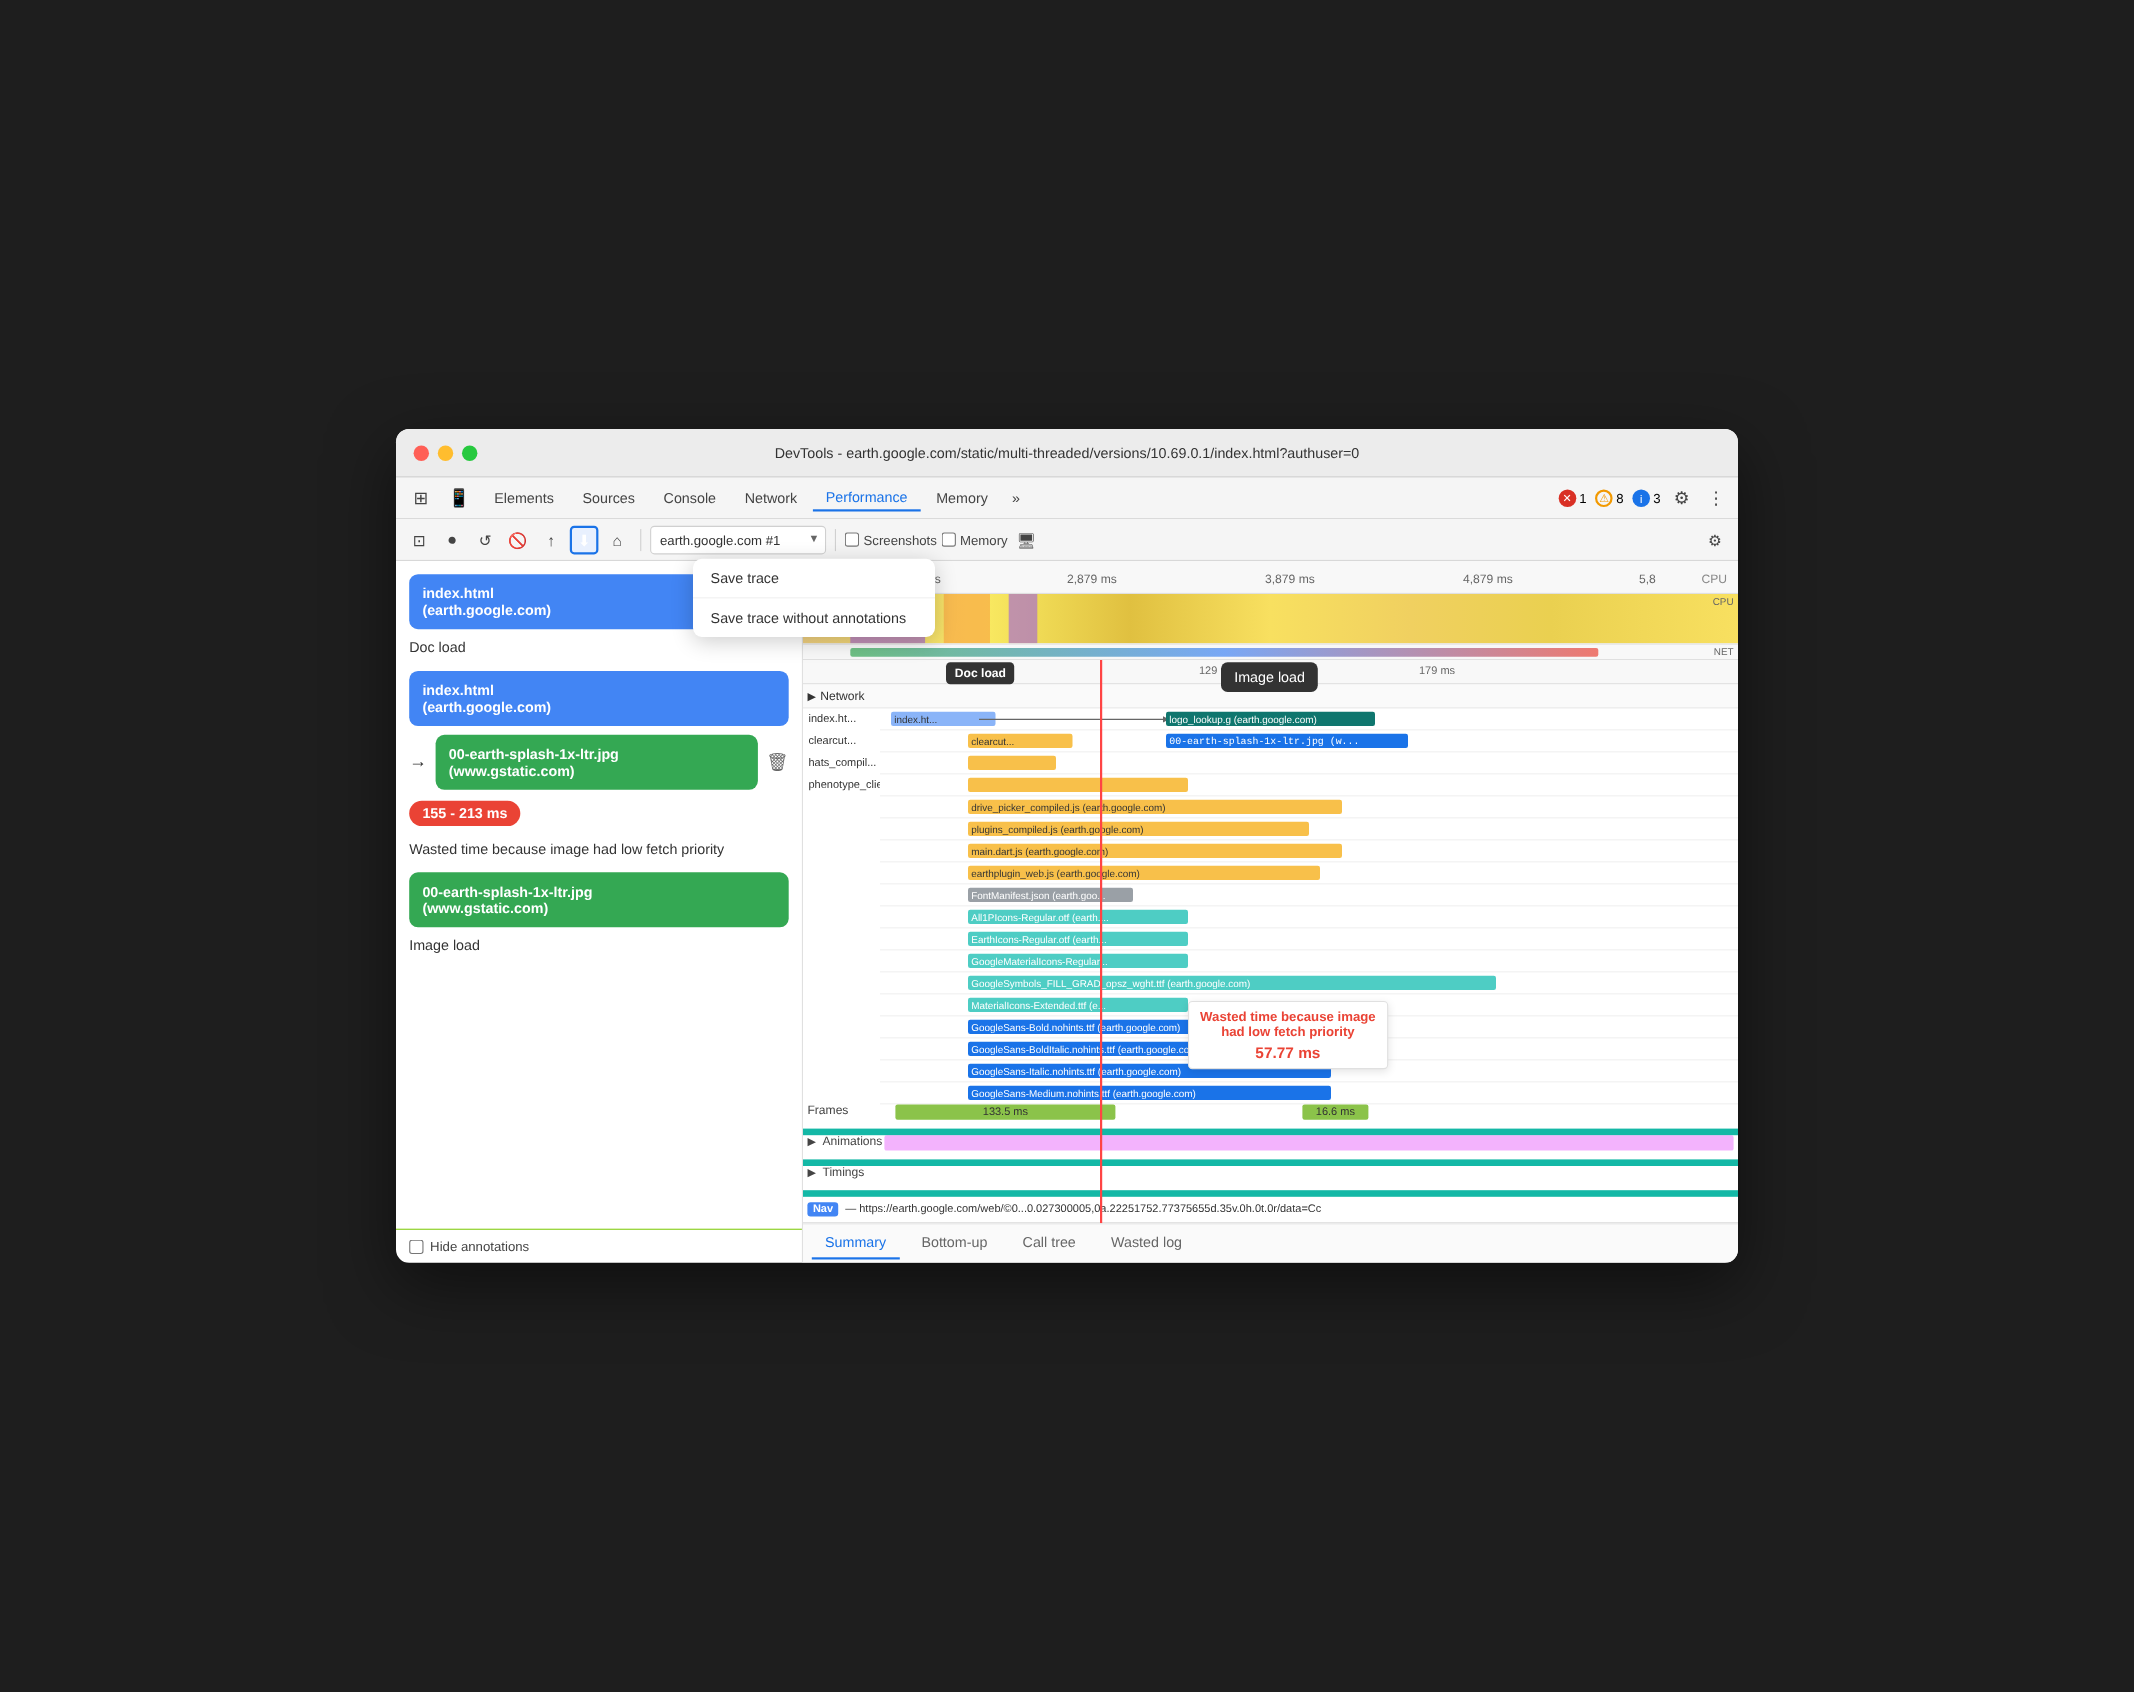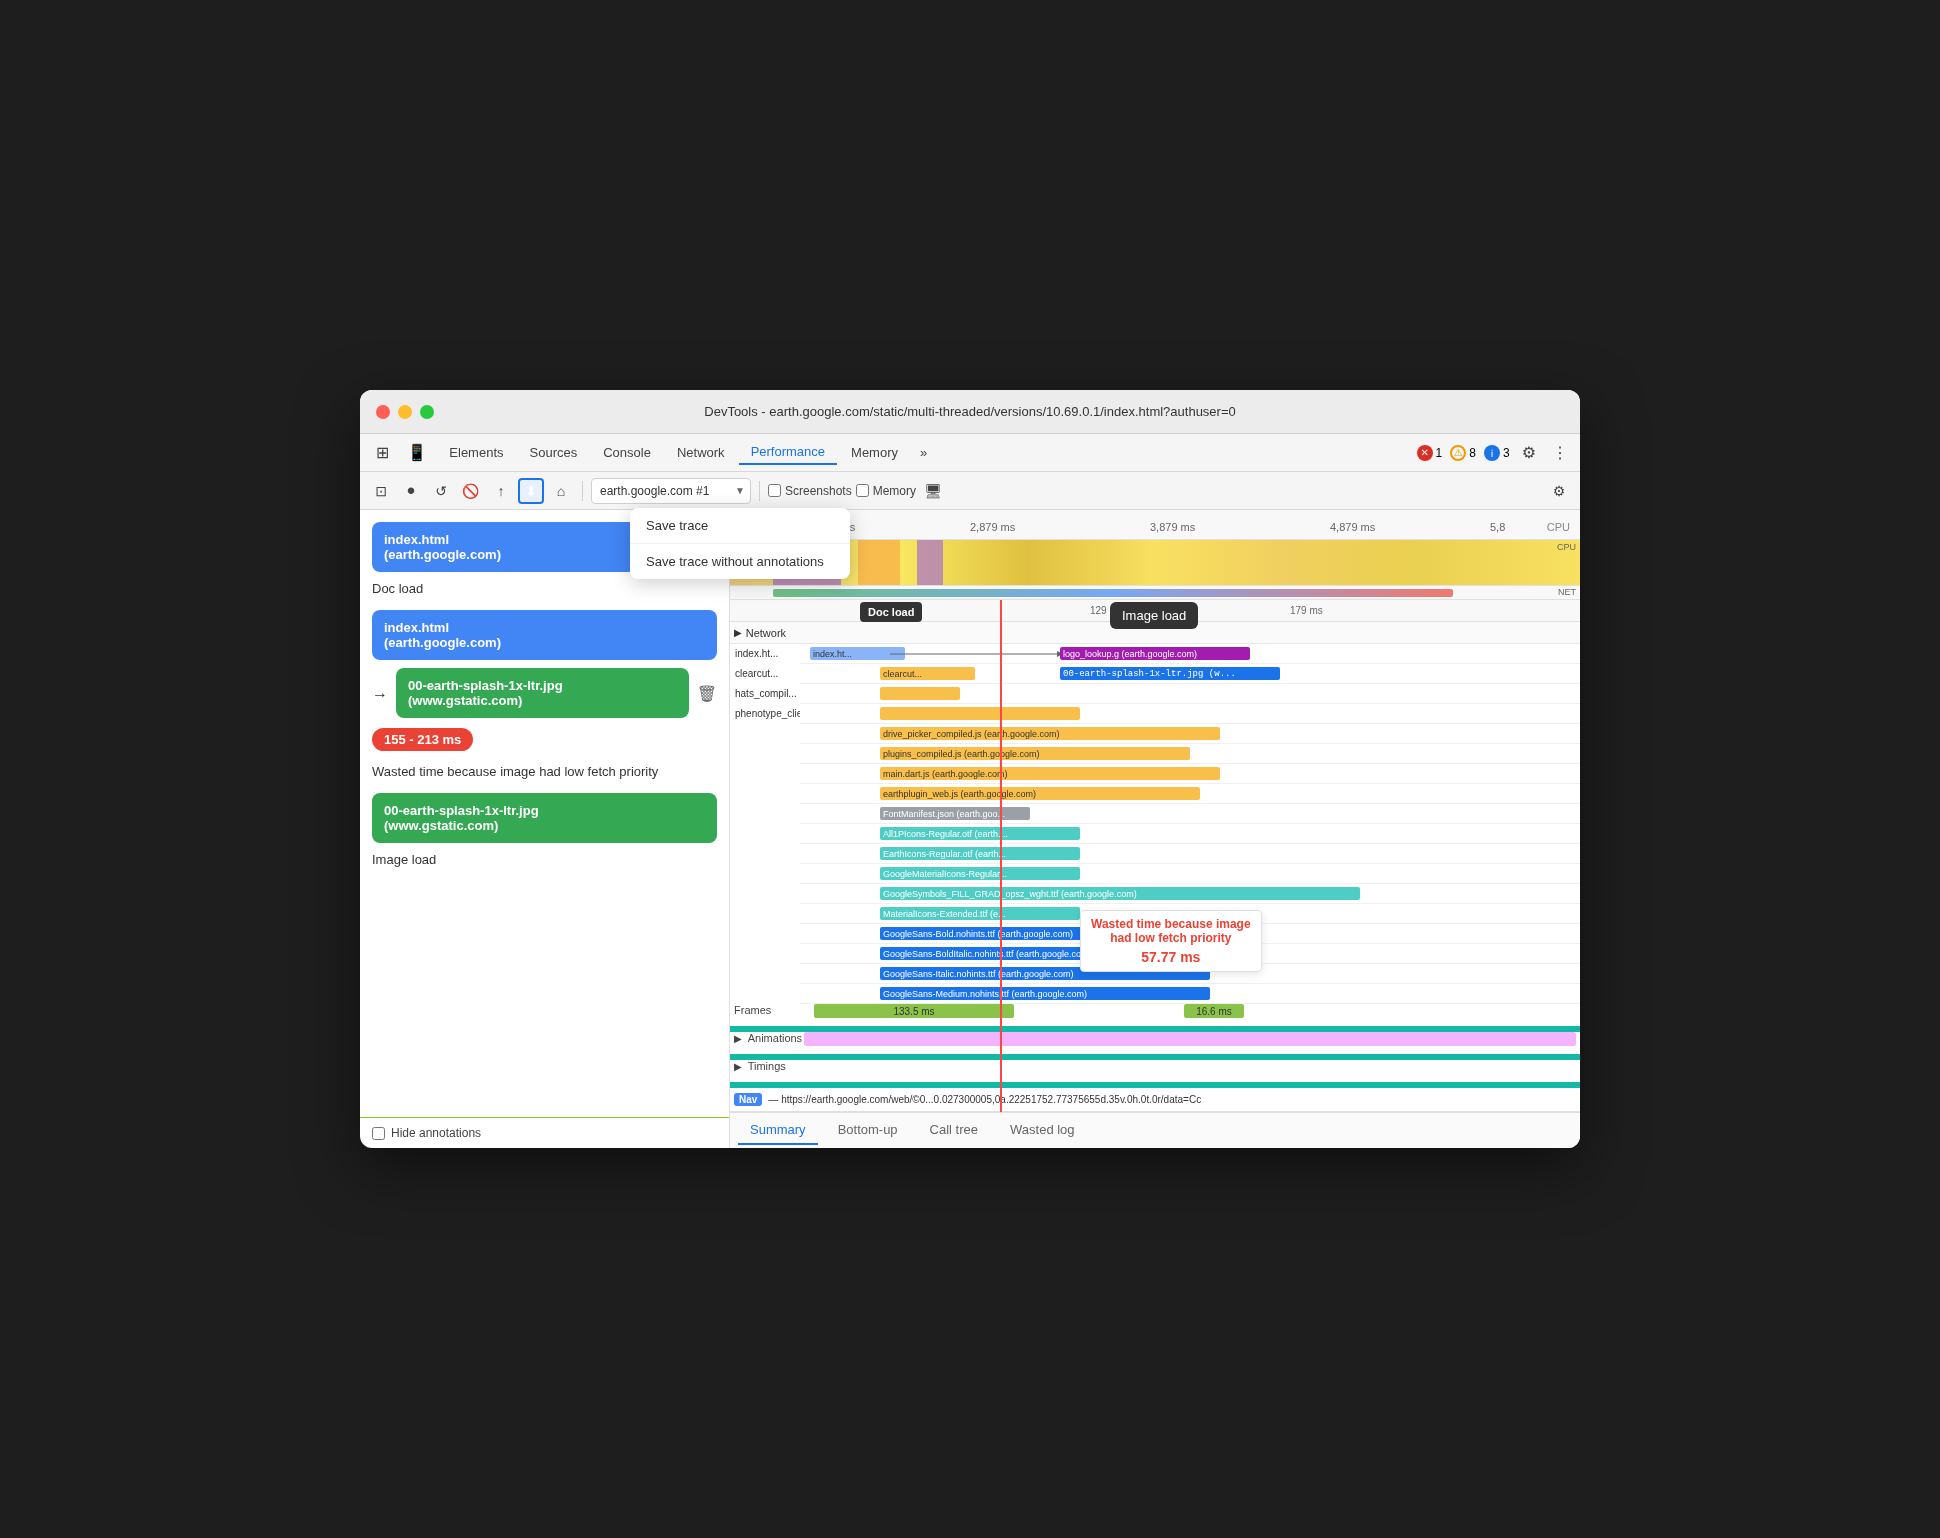--- a/index.html
+++ b/index.html
@@ -639,21 +639,21 @@
             </div>
 
             <svg style="position:absolute; left:90px; top:2px; width:200px; height:16px; overflow:visible;">
               <defs>
                   <marker id="arr" markerWidth="6" markerHeight="6" refX="3" refY="3" orient="auto">
                     <path d="M0,0 L6,3 L0,6 Z" fill="#666"></path>
                   </marker>
                 </defs>
               <line x1="0" y1="8" x2="170" y2="8" stroke="#666" stroke-width="1" marker-end="url(#arr)"></line>
             </svg>
-            <div style="position:absolute; left:260px; width:190px; height:13px; background:#a21caf; border-radius:2px; display:flex; align-items:center; overflow:hidden;">
+            <div style="position:absolute; left:260px; width:190px; height:13px; background:#0f766e; border-radius:2px; display:flex; align-items:center; overflow:hidden;">
               <span style="font-size:9px; color:white; padding:0 3px;">logo_lookup.g (earth.google.com)</span>
             </div>
           </div>
 
           <div style="height:20px; position:relative; border-bottom:1px solid #f0f0f0; display:flex; align-items:center;">
             <span style="position:absolute; left:-65px; font-size:10px; color:#333;">clearcut...</span>
             <div style="position:absolute; left:80px; width:95px; height:13px; background:#f8c04a; border-radius:2px; display:flex; align-items:center; overflow:hidden;">
               <span style="font-size:9px; color:#333; padding:0 3px;">clearcut...</span>
             </div>
             <div style="position:absolute; left:260px; width:220px; height:13px; background:#1a73e8; border-radius:2px; display:flex; align-items:center; overflow:hidden;">

